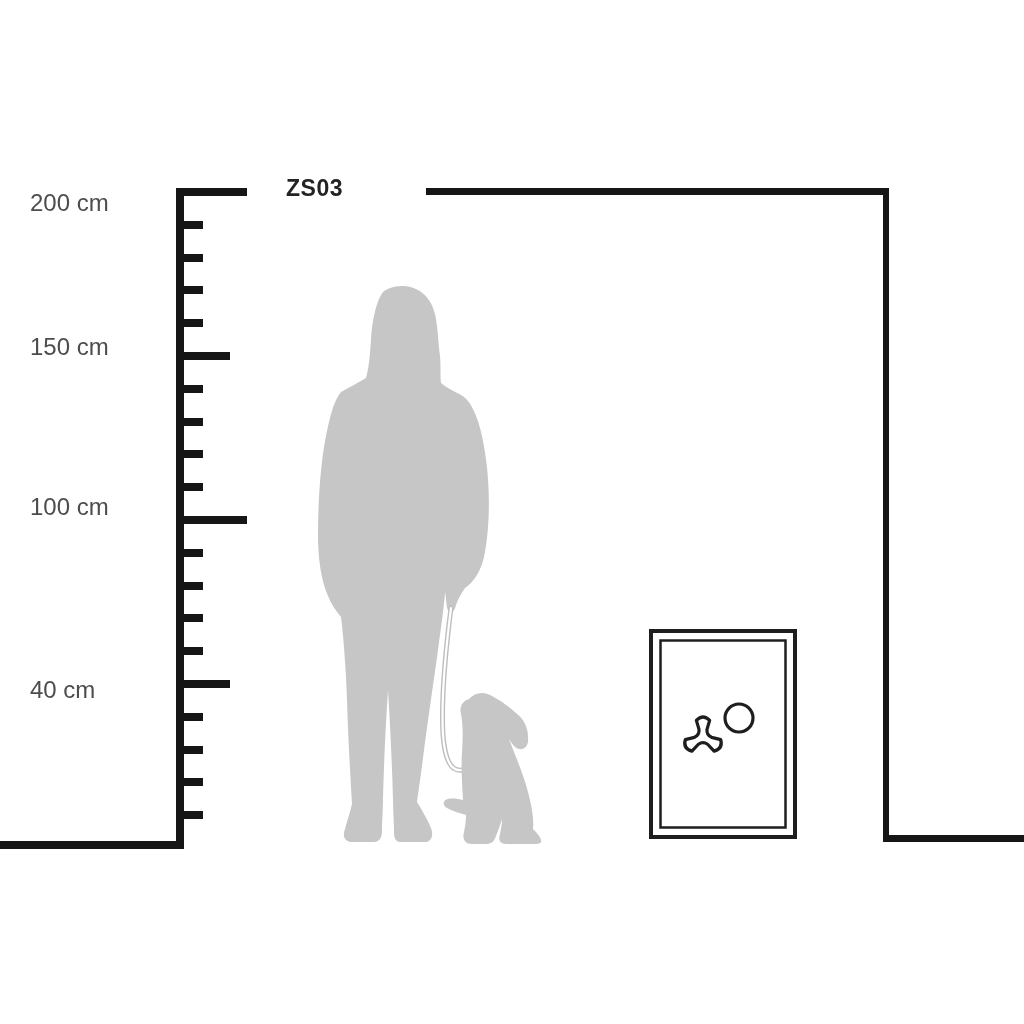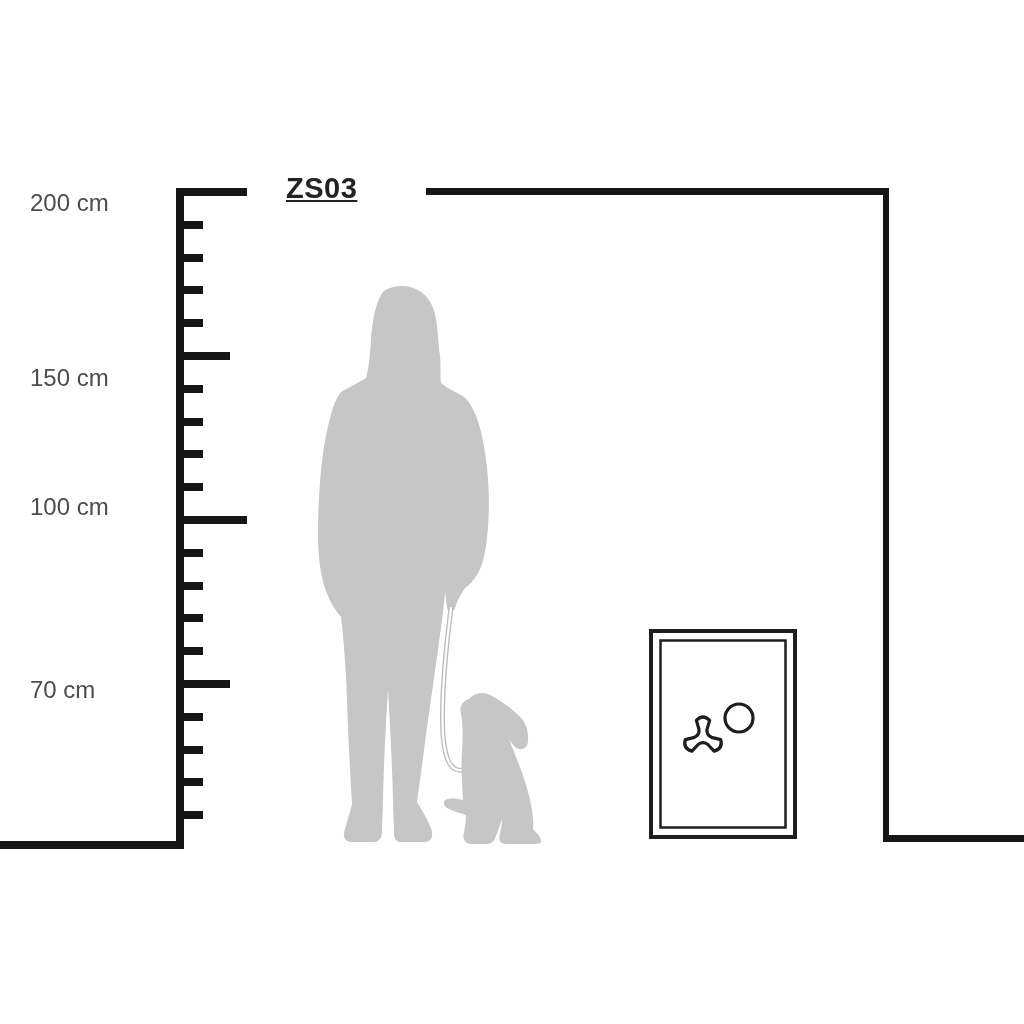--- a/index.html
+++ b/index.html
@@ -13,42 +13,42 @@
     position:absolute;left:176px;top:188px;width:8px;height:661px;
     background:var(--line,#161616);
   }
   .tick{
     position:absolute;left:176px;height:8px;background:var(--line,#161616);
   }
   .ruler-label{
     position:absolute;left:30px;width:133px;height:30px;line-height:30px;
     text-align:left;font-size:24px;color:var(--label,#4d4d4d);
   }
-  .lbl-0{top:188px}.lbl-1{top:363px}.lbl-2{top:492px}.lbl-3{top:675px}
+  .lbl-0{top:188px}.lbl-1{top:332px}.lbl-2{top:492px}.lbl-3{top:675px}
   
   .wall-top{
     position:absolute;left:426px;top:188px;width:463px;height:7px;
     background:var(--line,#161616);
   }
   .wall-right{
     position:absolute;left:883px;top:188px;width:6px;height:654px;
     background:var(--line,#161616);
   }
   .floor-right{
     position:absolute;left:883px;top:835px;width:141px;height:7px;
     background:var(--line,#161616);
   }
   .floor-left{
     position:absolute;left:0;top:841px;width:184px;height:8px;
     background:var(--line,#161616);
   }
   
   .title{
     position:absolute;left:286px;top:170px;height:36px;line-height:36px;
-    font-size:29px;font-weight:700;letter-spacing:.5px;color:var(--title,#232323);text-decoration:underline;
+    font-size:23px;font-weight:700;letter-spacing:.5px;color:var(--title,#232323);
   }
   .scene-svg{position:absolute;left:0;top:0;}
 </style>
 </head>
 <body>
 
 <div class="stage" style="--bg: #ffffff; --line: #161616; --label: #4d4d4d; --title: #232323;">
 
   <div class="title">ZS03</div>
 
@@ -71,21 +71,21 @@
       <div class="tick" style="top: 352px; width: 54px;"></div>
       <div class="tick" style="top: 319.2px; width: 27px;"></div>
       <div class="tick" style="top: 286.4px; width: 27px;"></div>
       <div class="tick" style="top: 253.6px; width: 27px;"></div>
       <div class="tick" style="top: 220.8px; width: 27px;"></div>
       <div class="tick" style="top: 188px; width: 71px;"></div>
     </div>
   <div class="ruler-label lbl-0">200 cm</div>
   <div class="ruler-label lbl-1">150 cm</div>
   <div class="ruler-label lbl-2">100 cm</div>
-  <div class="ruler-label lbl-3">70 cm</div>
+  <div class="ruler-label lbl-3">40 cm</div>
 
   <div class="wall-top"></div>
   <div class="wall-right"></div>
   <div class="floor-right"></div>
   <div class="floor-left"></div>
 
   <svg class="scene-svg" width="1024" height="1024" viewBox="0 0 1024 1024">
 
     <path fill="#c6c6c6" d="
       M 404 286

